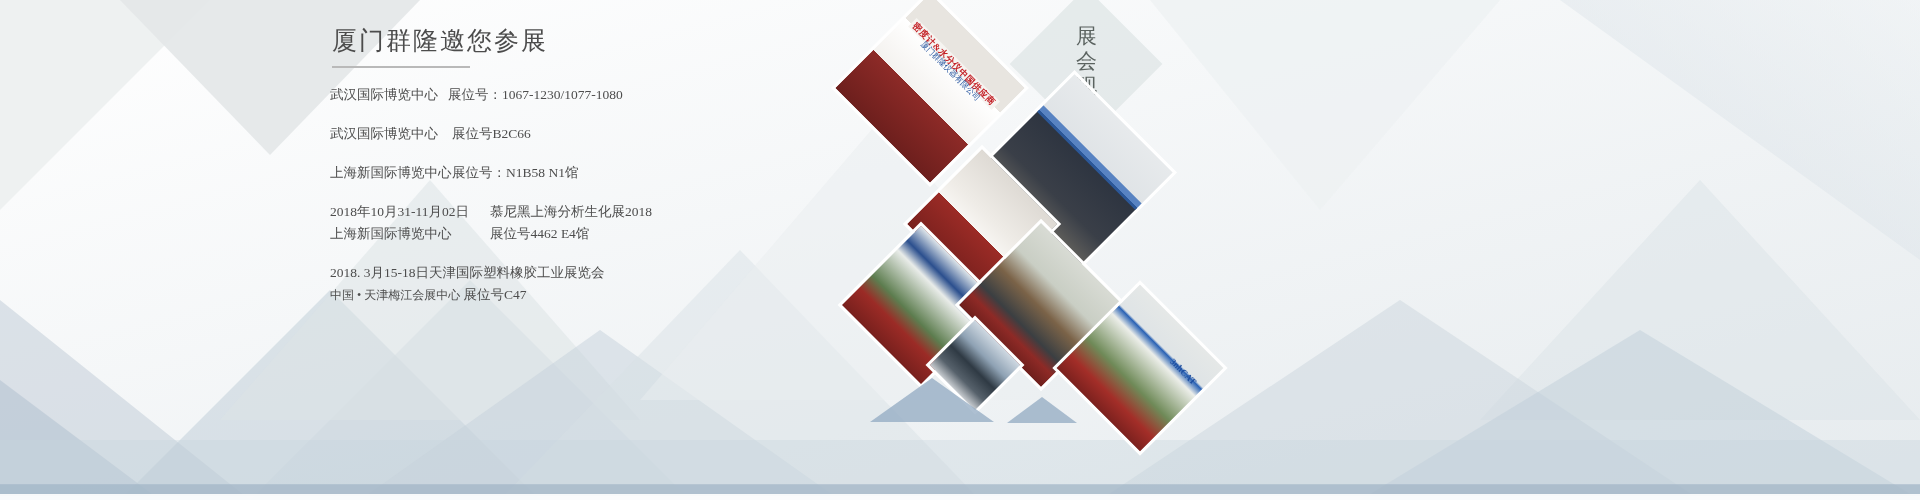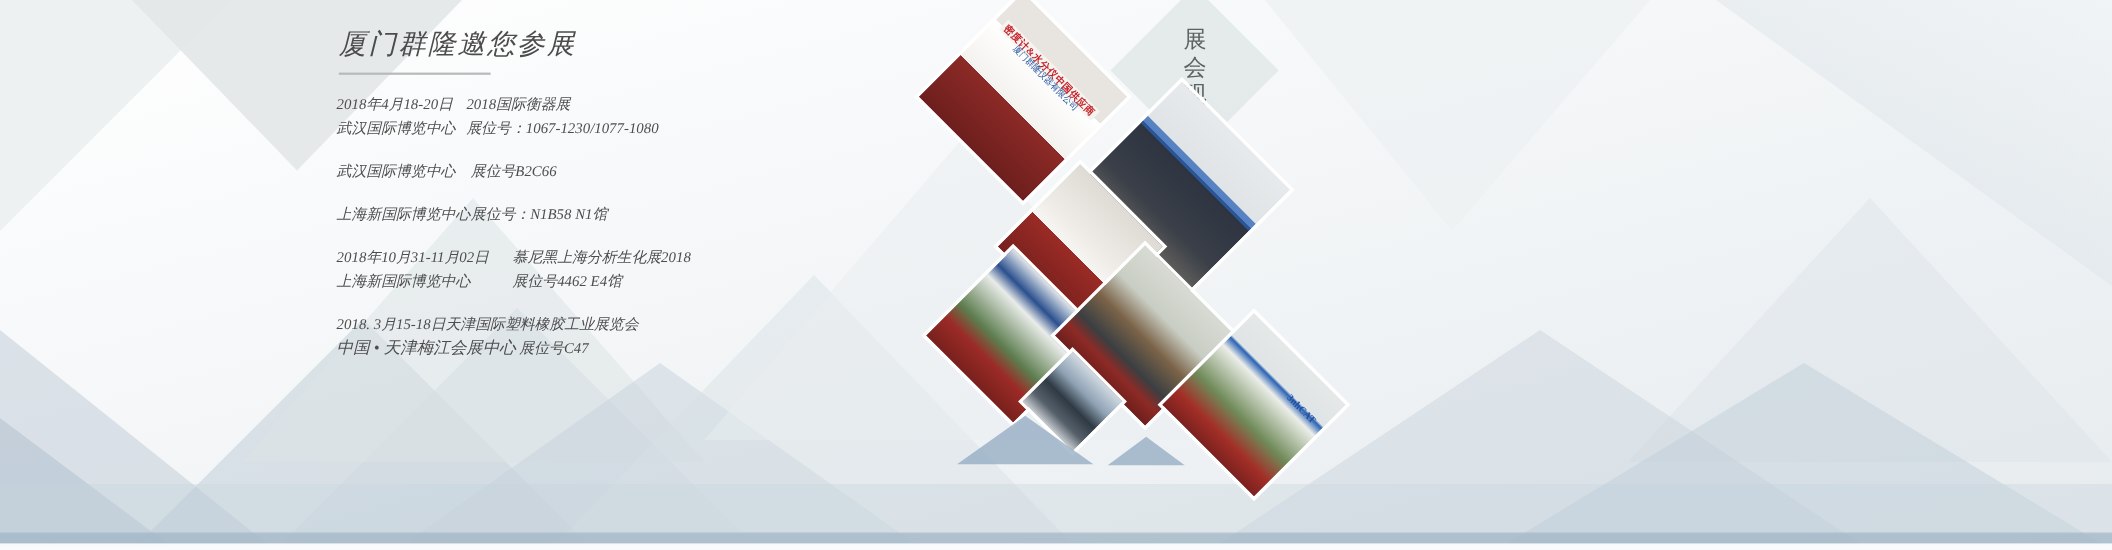--- a/index.html
+++ b/index.html
@@ -12,23 +12,22 @@
     position:relative;width:1920px;height:500px;overflow:hidden;
     background:
       linear-gradient(180deg,#fdfdfd 0%, #eef1f2 45%, #dfe5e8 100%);
   }
   
   .bg-layer{position:absolute;inset:0;overflow:hidden;}
   .bg-layer svg{position:absolute;left:0;top:0;}
 
   
   .text-col{
-    position:absolute;left:306px;top:22px;width:760px;height:470px;
+    position:absolute;left:330px;top:22px;width:760px;height:470px;
     color:#4a4a4a;
-    font-style:italic;
   }
   .headline{
     font-size:25px;letter-spacing:2px;color:#4c4c4c;
     font-weight:400;line-height:1.2;margin:0;padding:4px 0 0 2px;
     font-family:"Liberation Serif","DejaVu Serif",serif;
   }
   .rule{
     width:138px;height:2px;background:#b9b9b9;margin:10px 0 16px 2px;
   }
   .event{margin-bottom:17px;}
@@ -141,24 +140,20 @@
     </svg>
   </div>
 
   <div class="text-col">
 
     <h1 class="headline">厦门群隆邀您参展</h1>
     <div class="rule"></div>
 
     <div class="event">
       <div class="row">
-        <span class="c1">2018年4月18-20日</span>
-        <span class="c2">2018国际衡器展</span>
-      </div>
-      <div class="row">
         <span class="c1">武汉国际博览中心</span>
         <span class="c2">展位号：1067-1230/1077-1080</span>
       </div>
     </div>
 
     <div class="event r2">
     </div>
 
     <div class="event r2">
       <div class="row">
@@ -183,21 +178,21 @@
         <span class="c1" style="flex:0 0 160px;width:160px">上海新国际博览中心</span>
         <span class="c2">展位号4462  E4馆</span>
       </div>
     </div>
 
     <div class="event single">
       <div class="row">
         <span class="c1">2018. 3月15-18日天津国际塑料橡胶工业展览会</span>
       </div>
       <div class="row">
-        <span class="c1" style="flex:0 0 195px;width:195px;font-size:15px">中国 • 天津梅江会展中心</span>
+        <span class="c1" style="flex:0 0 195px;width:195px;font-size:12px">中国 • 天津梅江会展中心</span>
         <span class="c2">展位号C47</span>
       </div>
     </div>
 
   </div>
 
   <div class="collage">
 
     <div class="vdia" style="left:192px;top:10px;width:108px;height:108px;"></div>
 

